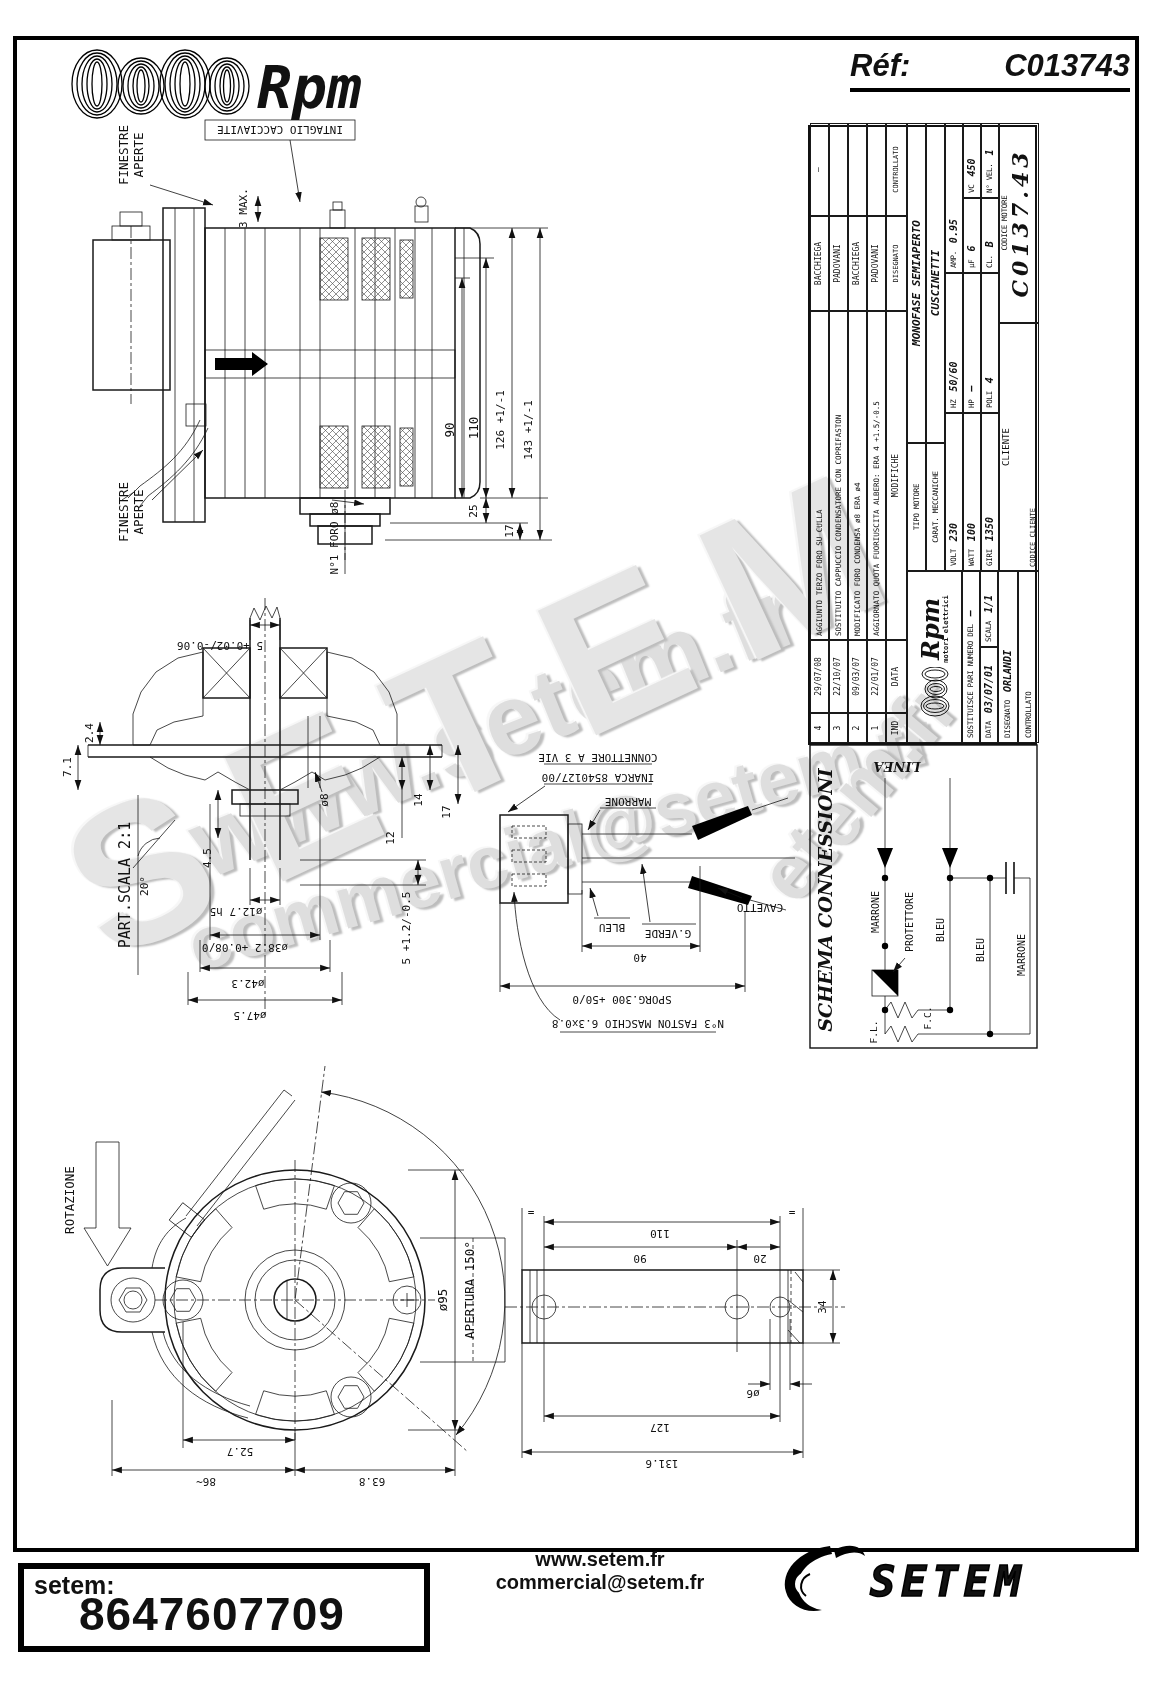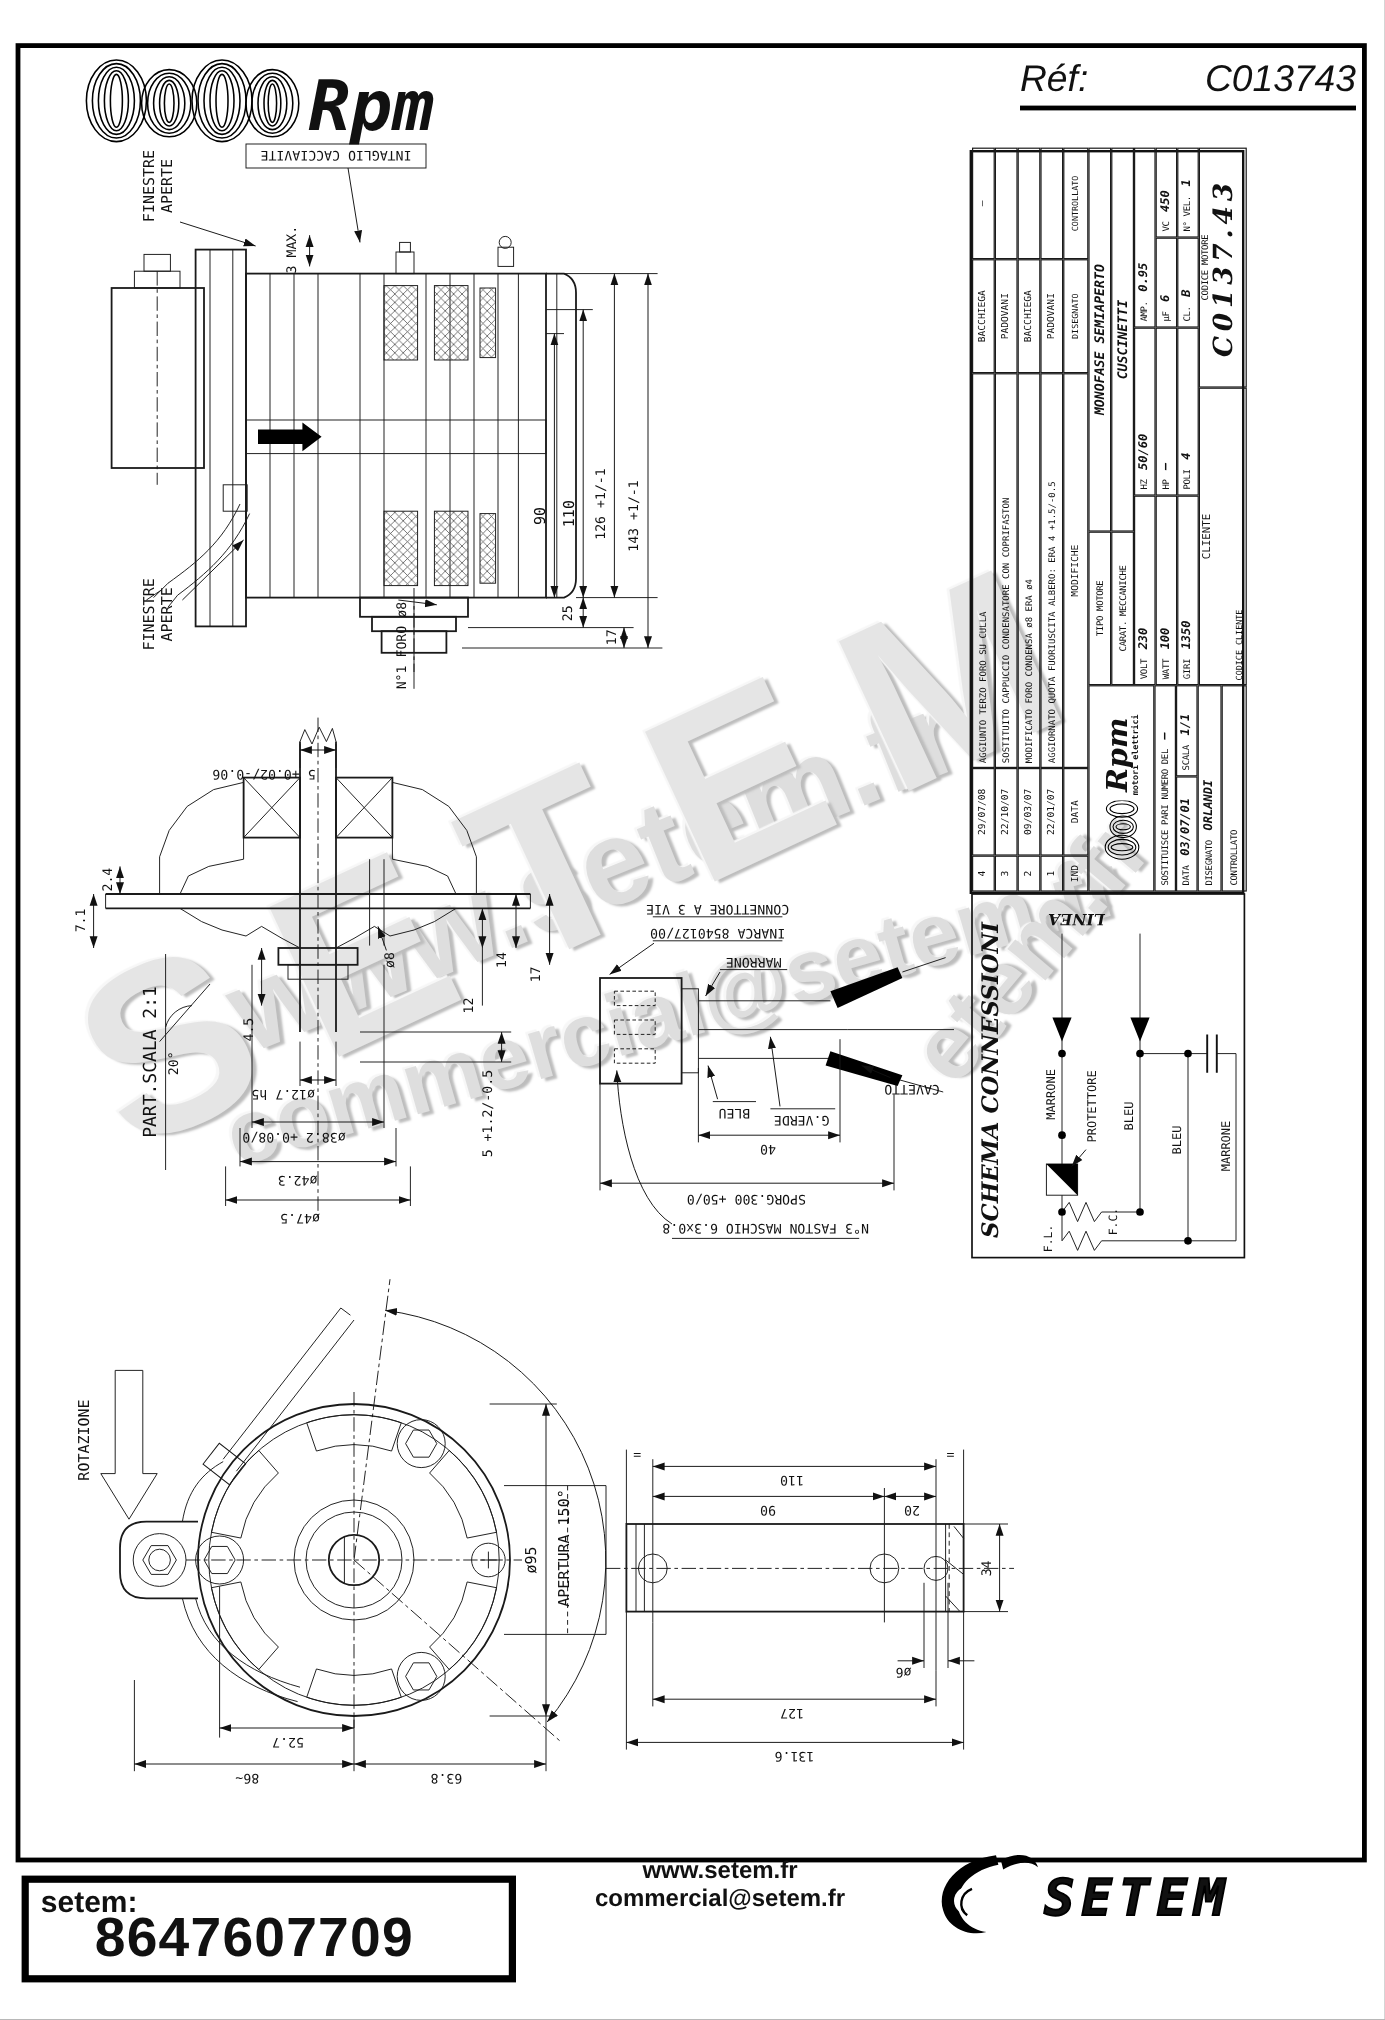--- a/index.html
+++ b/index.html
@@ -11,21 +11,21 @@
       transform-origin:0 50%;color:#dedede;text-shadow:-2px -2px 1px #f7f7f7,3px 3px 2px #bdbdbd;z-index:1}
   #wm1{left:195px;top:790px;font-size:100px;transform:rotate(-22deg)}
   #wm2{left:80px;top:785px;font-size:200px;letter-spacing:45px;transform:rotate(-25deg);color:#e5e5e5}
   #wm3{left:190px;top:905px;font-size:74px;transform:rotate(-16deg)}
   #wm4{left:775px;top:845px;font-size:78px;transform:rotate(-50deg)}
   svg.draw{position:absolute;left:0;top:0;z-index:2}
   
   .hdr-logo{position:absolute;left:35px;top:42px;z-index:3}
   .ref{position:absolute;left:850px;top:48px;width:280px;border-bottom:4px solid #000;padding-bottom:4px;
        display:flex;justify-content:space-between;z-index:3;
-       font-family:"Liberation Sans",sans-serif;font-weight:normal;font-style:italic;font-size:31px}
+       font-family:"Liberation Sans",sans-serif;font-weight:bold;font-style:italic;font-size:31px}
   
   .tb{position:absolute;left:808px;top:745px;width:620px;height:229px;transform:rotate(-90deg);
       transform-origin:0 0;border:2px solid #111;box-sizing:border-box;z-index:3;background:transparent}
   .cell{position:absolute;box-sizing:border-box;border:1px solid #1a1a1a;display:flex;align-items:center;
         justify-content:center;text-align:center;overflow:hidden;line-height:1.05}
   .cl2{justify-content:flex-start;text-align:left;padding:0 3px}
   .lab{font-size:7.5px;letter-spacing:-0.3px}
   .val{font-style:italic;font-weight:bold;font-size:10px}
   .kv{display:flex;gap:8px;align-items:center;padding:0 4px;justify-content:flex-start;text-align:left}
   .rev{font-size:8px}

